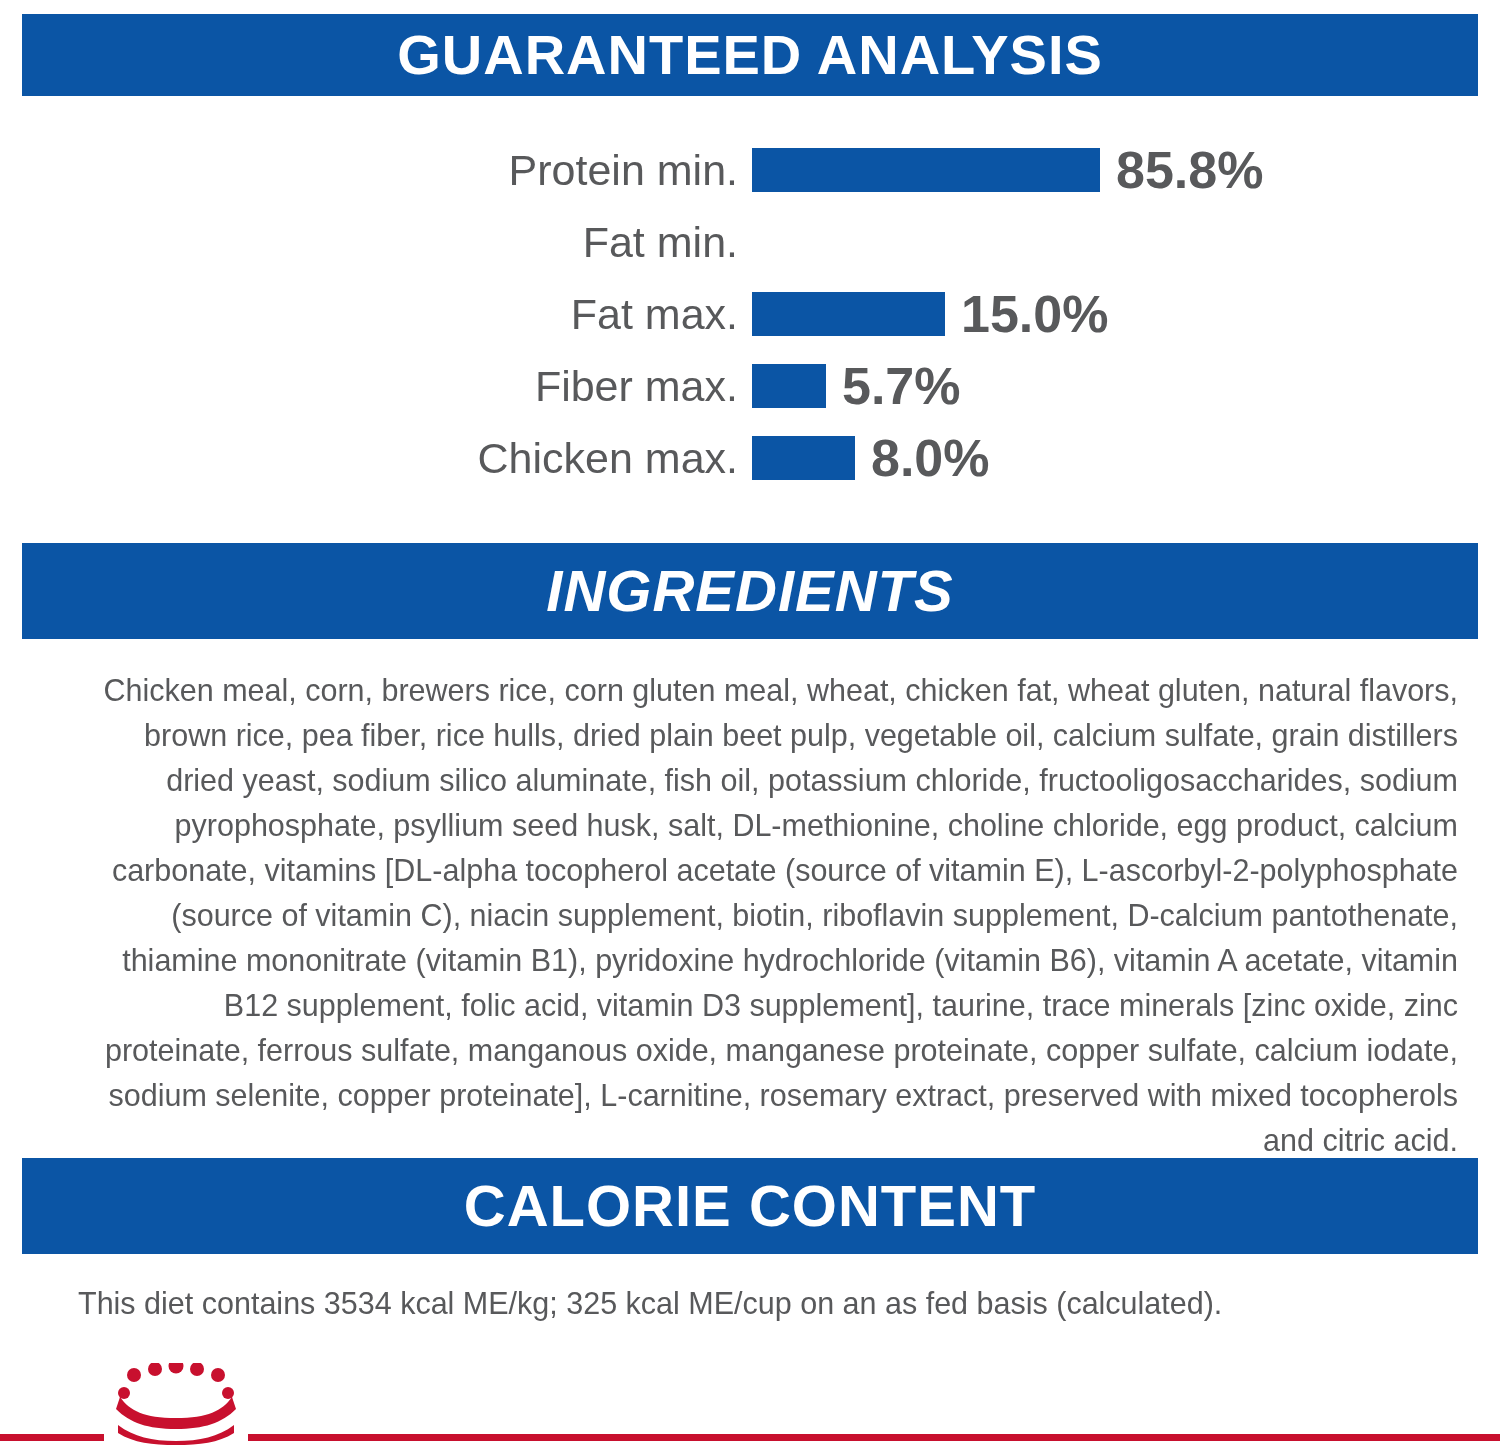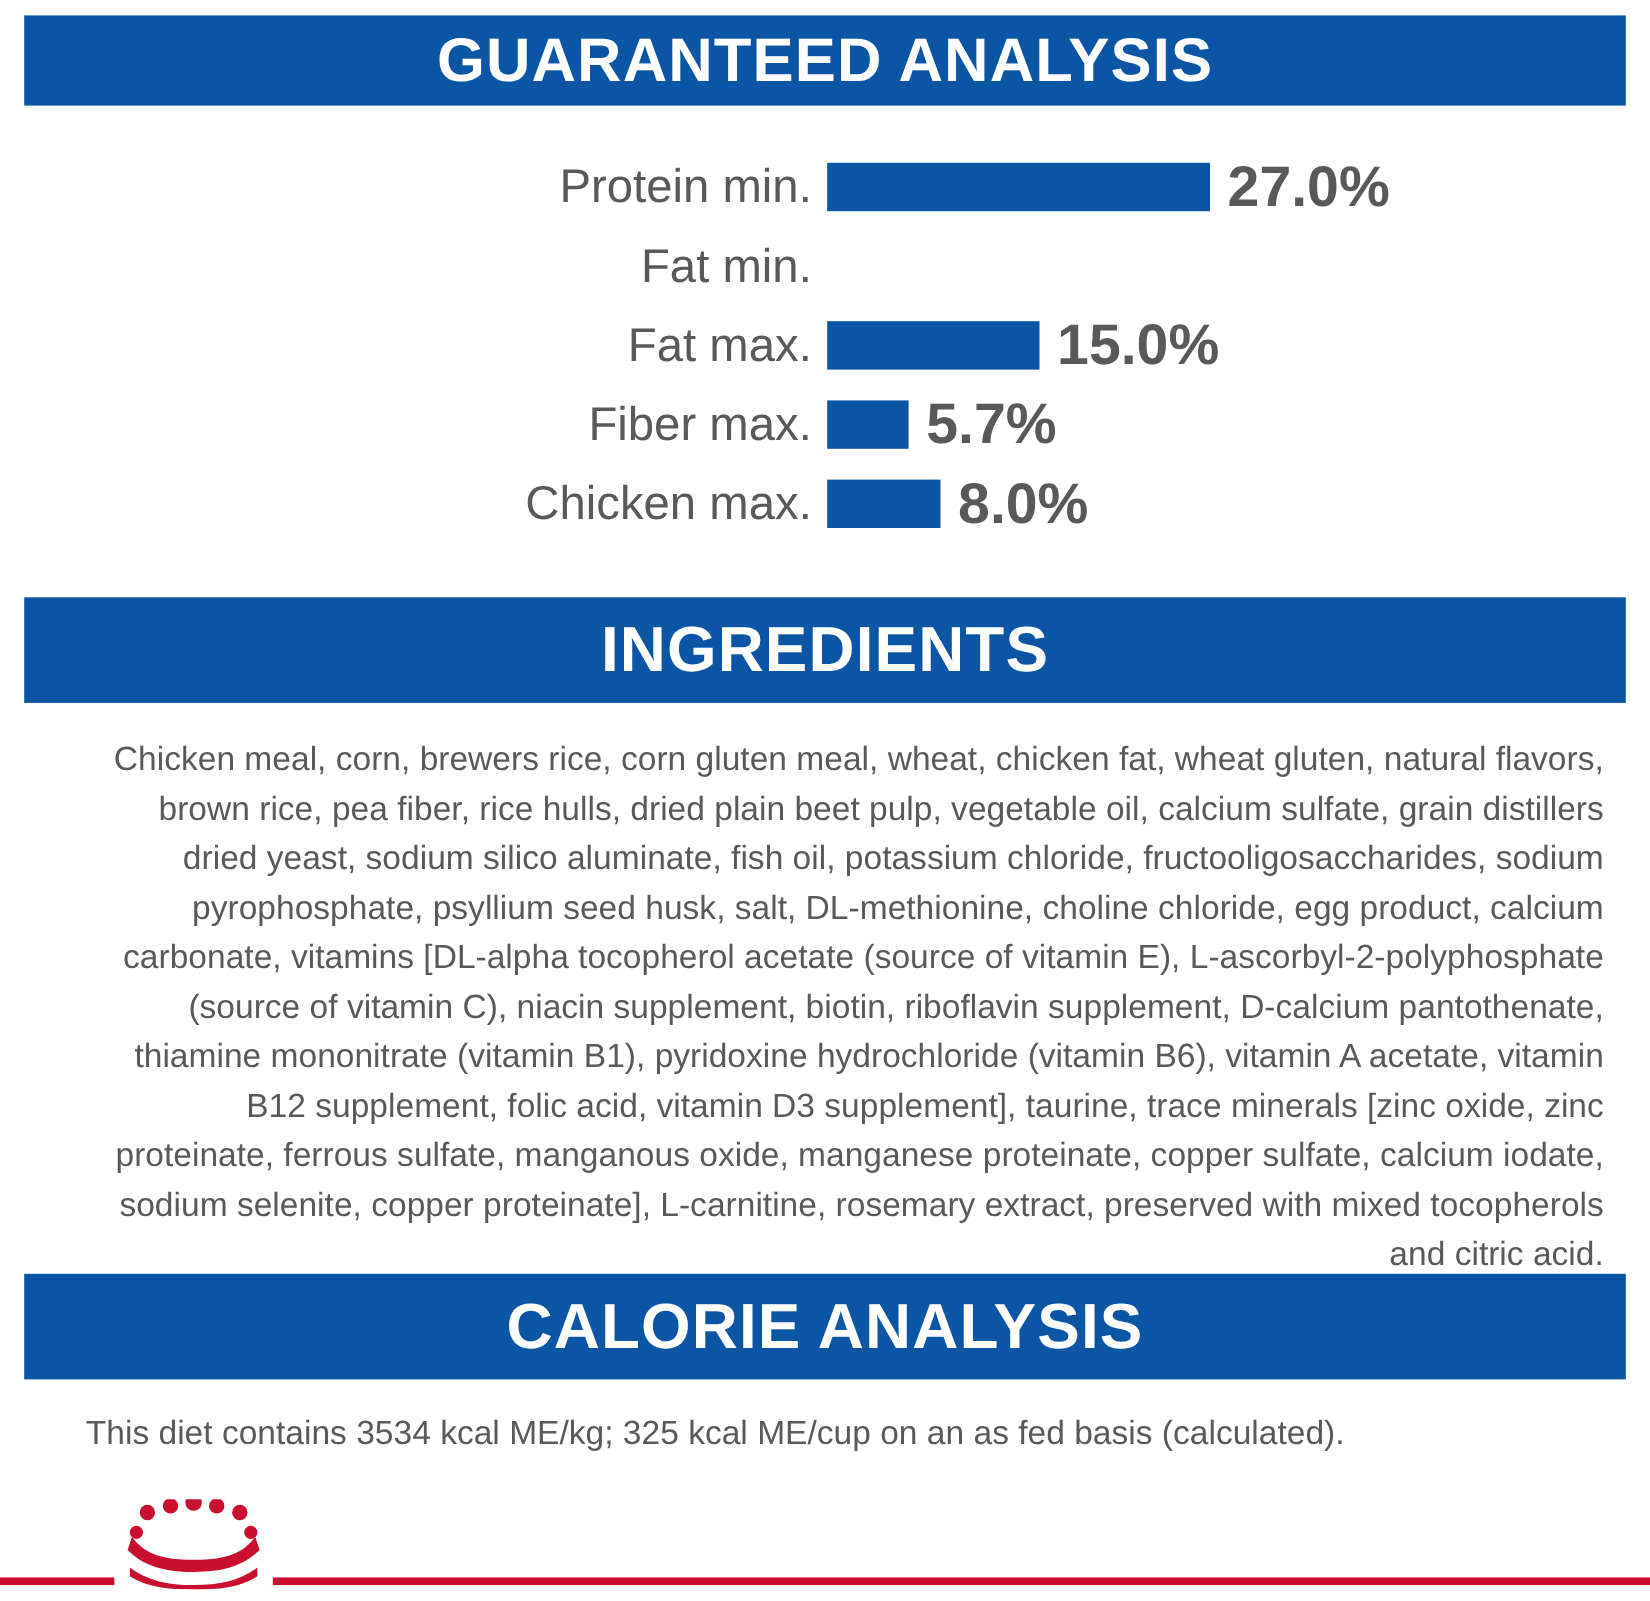--- a/index.html
+++ b/index.html
@@ -74,20 +74,21 @@
   }
   
   .band-ing {
     position: absolute;
     left: 22px;
     top: 543px;
     width: 1456px;
     height: 96px;
     font-size: 58px;
     line-height: 96px;
+    font-style: italic;
   }
   .ingredients-text {
     position: absolute;
     left: 78px;
     top: 668px;
     width: 1380px;
     font-size: 30.5px;
     line-height: 45px;
     color: #58595b;
     text-align: right;
@@ -149,21 +150,21 @@
 <div id="page">
 
   <div class="band band-ga">GUARANTEED ANALYSIS</div>
 
   <div class="analysis">
 
     <div class="arow">
       <div class="alabel">Protein min.</div>
       <div class="abarwrap">
         <div class="abar" style="width:348px"></div>
-        <div class="aval">27.0%</div>
+        <div class="aval">85.8%</div>
       </div>
     </div>
 
     <div class="arow">
       <div class="alabel">Fat min.</div>
     </div>
 
     <div class="arow">
       <div class="alabel">Fat max.</div>
       <div class="abarwrap">
@@ -187,21 +188,21 @@
         <div class="aval">8.0%</div>
       </div>
     </div>
 
   </div>
 
   <div class="band band-ing">INGREDIENTS</div>
 
   <div class="ingredients-text">Chicken meal, corn, brewers rice, corn gluten meal, wheat, chicken fat, wheat gluten, natural flavors, brown rice, pea fiber, rice hulls, dried plain beet pulp, vegetable oil, calcium sulfate, grain distillers dried yeast, sodium silico aluminate, fish oil, potassium chloride, fructooligosaccharides, sodium pyrophosphate, psyllium seed husk, salt, DL-methionine, choline chloride, egg product, calcium carbonate, vitamins [DL-alpha tocopherol acetate (source of vitamin E), L-ascorbyl-2-polyphosphate (source of vitamin C), niacin supplement, biotin, riboflavin supplement, D-calcium pantothenate, thiamine mononitrate (vitamin B1), pyridoxine hydrochloride (vitamin B6), vitamin A acetate, vitamin B12 supplement, folic acid, vitamin D3 supplement], taurine, trace minerals [zinc oxide, zinc proteinate, ferrous sulfate, manganous oxide, manganese proteinate, copper sulfate, calcium iodate, sodium selenite, copper proteinate], L-carnitine, rosemary extract, preserved with mixed tocopherols and citric acid.</div>
 
-  <div class="band band-cal">CALORIE ANALYSIS</div>
+  <div class="band band-cal">CALORIE CONTENT</div>
 
   <div class="calorie-text">This diet contains 3534 kcal ME/kg; 325 kcal ME/cup on an as fed basis (calculated).</div>
 
   <div class="footer">
     <div class="rule-left"></div>
     <div class="rule-right"></div>
     <div class="crown">
       <svg viewBox="0 0 144 82" width="144" height="82" aria-hidden="true">
         <g fill="#c8102e">
           <circle cx="30" cy="12" r="7"></circle>

